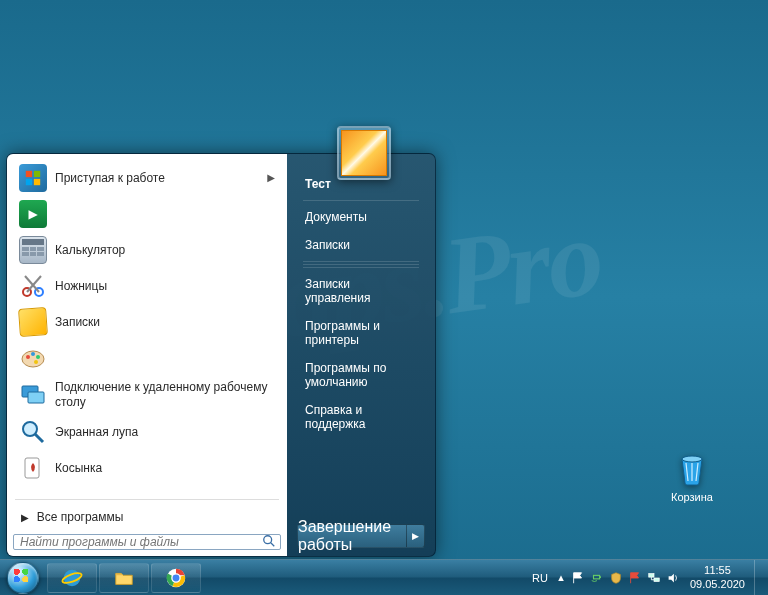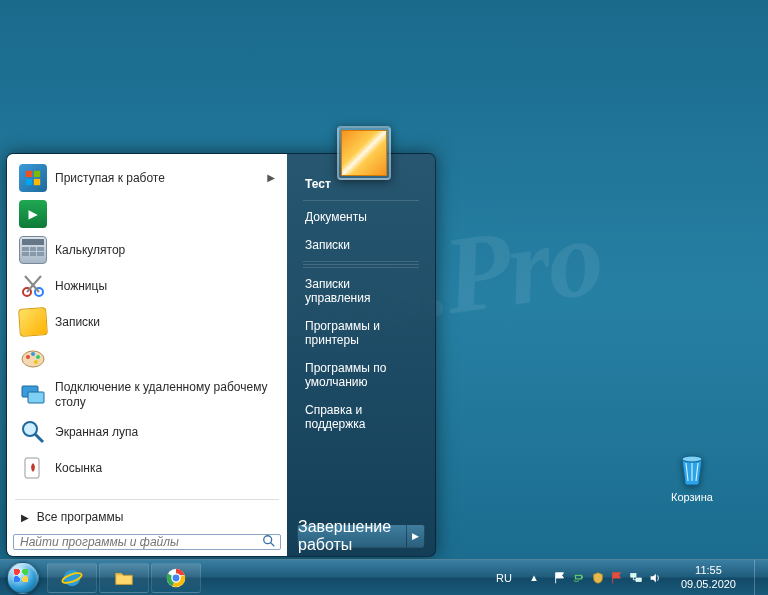--- a/index.html
+++ b/index.html
@@ -141,21 +141,21 @@
 .tb-item {
   width:50px; height:30px; margin:3px 1px;
   border-radius:3px;
   background:linear-gradient(180deg,rgba(255,255,255,.15),rgba(255,255,255,0));
   border:1px solid rgba(255,255,255,.12);
   display:flex; align-items:center; justify-content:center; cursor:pointer;
 }
 .tb-item svg, .tb-item .glyph { width:22px; height:22px; }
 
 .tray {
-  margin-left:auto; display:flex; align-items:center; gap:12px;
+  margin-left:auto; display:flex; align-items:center; gap:3px;
   padding:0 4px; color:#fff; font-size:11px;
 }
 .tray .lang { padding:0 4px; cursor:pointer; }
 .tray-up {
   width:12px; height:12px; color:#fff; cursor:pointer;
   display:flex; align-items:center; justify-content:center;
 }
 .tray-icons { display:flex; gap:3px; align-items:center; }
 .tray-icons span { width:16px; height:16px; display:flex; align-items:center; justify-content:center; cursor:pointer; }
 .clock { text-align:center; line-height:1.2; padding:0 6px; cursor:pointer; }

